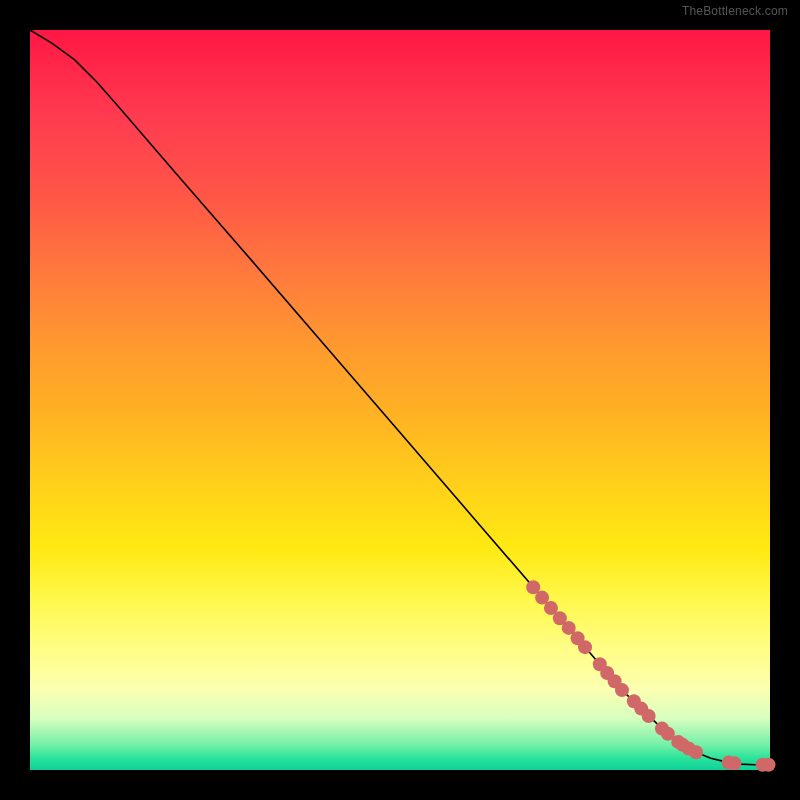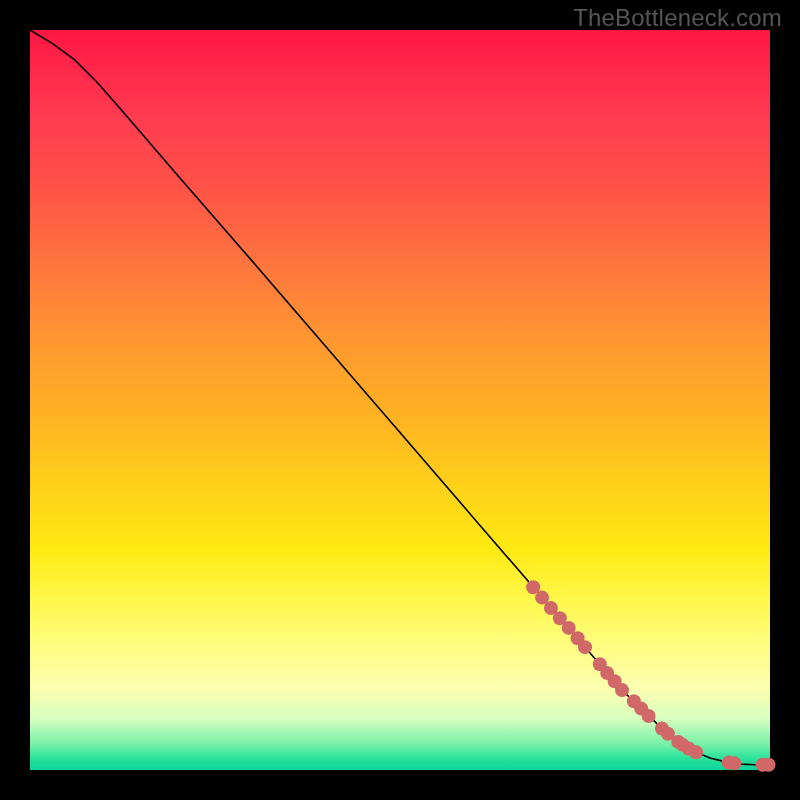--- a/index.html
+++ b/index.html
@@ -13,23 +13,23 @@
   }
   .frame {
     position: relative;
     width: 800px;
     height: 800px;
     background: #000;
   }
   .watermark {
     position: absolute;
     top: 4px;
-    right: 18px;
+    right: 12px;
     color: #555;
-    font-size: 24px;
+    font-size: 12px;
     font-weight: 500;
     letter-spacing: 0.2px;
     z-index: 5;
   }
   .plot-area {
     position: absolute;
     left: 30px;
     top: 30px;
     width: 740px;
     height: 740px;

